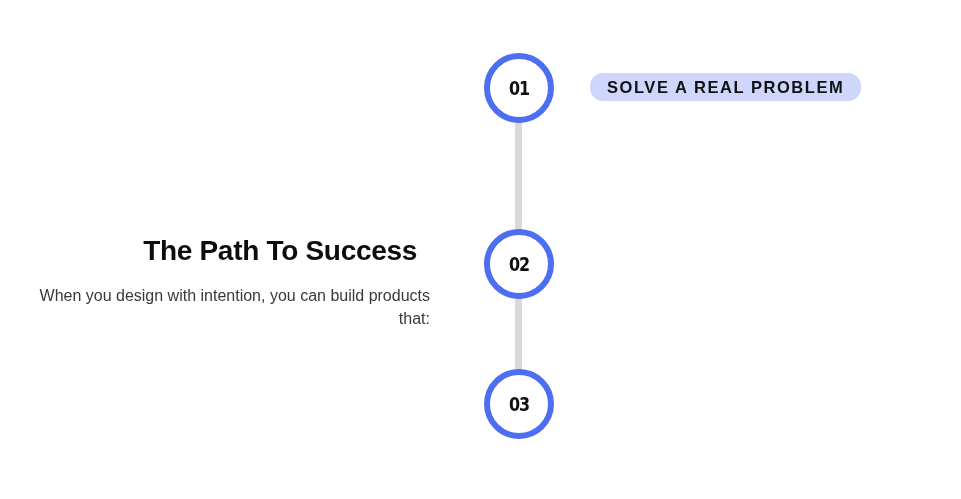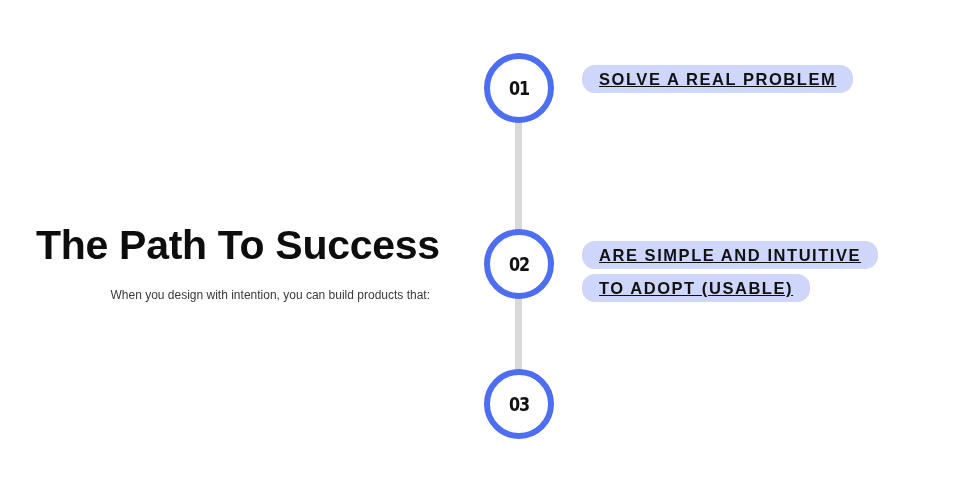--- a/index.html
+++ b/index.html
@@ -19,32 +19,32 @@
   }
 
   
   #left-col {
     position: absolute;
     left: 36px;
     top: 222px;
     width: 394px;
   }
   #page-title {
-    font-size: 41px;
+    font-size: 28px;
     font-weight: 700;
     color: #0d0d0d;
     letter-spacing: -0.3px;
     line-height: 1.14;
-    margin: 0;
+    margin: 13px;
     text-align: right;
     white-space: nowrap;
   }
   #page-subtitle {
     margin: 18px 0 0 0;
-    font-size: 12px;
+    font-size: 16px;
     font-weight: 400;
     color: #3a3a3a;
     line-height: 1.42;
     text-align: right;
   }
 
   
   #timeline {
     position: absolute;
     left: 0;
@@ -94,28 +94,27 @@
     letter-spacing: -1.2px;
     transform: scaleX(0.84);
   }
 
   
   .step-text {
     position: absolute;
     left: 578px;
     top: 6px;
     width: 370px;
-    margin: 4px;
+    margin: 12px;
     font-size: 16.5px;
     font-weight: 700;
     color: #111111;
     letter-spacing: 1.55px;
     line-height: 2.0;
     text-transform: uppercase;
-    text-decoration: underline;
   }
   .step-text .ln {
     background: #cfd6fb;
     border-radius: 13px;
     padding: 5px 17px;
     box-decoration-break: clone;
     -webkit-box-decoration-break: clone;
     white-space: nowrap;
   }
 </style>
@@ -137,21 +136,20 @@
       <div class="step-marker">
         <span class="step-number">01</span>
       </div>
       <p class="step-text"><span class="ln">SOLVE A REAL PROBLEM</span><br></p>
     </div>
 
     <div class="step step-2">
       <div class="step-marker">
         <span class="step-number">02</span>
       </div>
-      <p class="step-text"><span class="ln">ARE SIMPLE AND INTUITIVE</span><br><span class="ln">TO ADOPT (USABLE)</span></p>
     </div>
 
     <div class="step step-3">
       <div class="step-marker">
         <span class="step-number">03</span>
       </div>
     </div>
 
   </div>
 </div>

